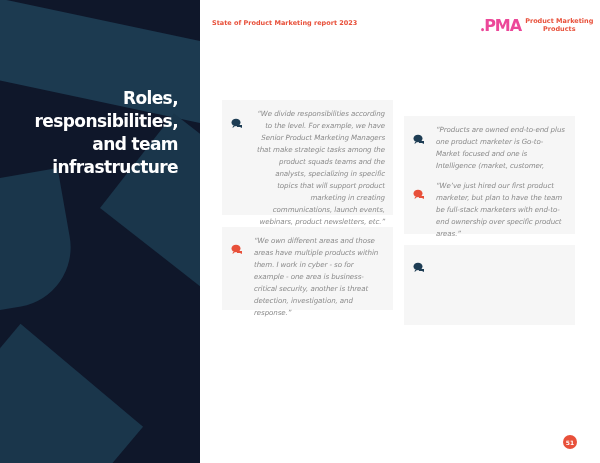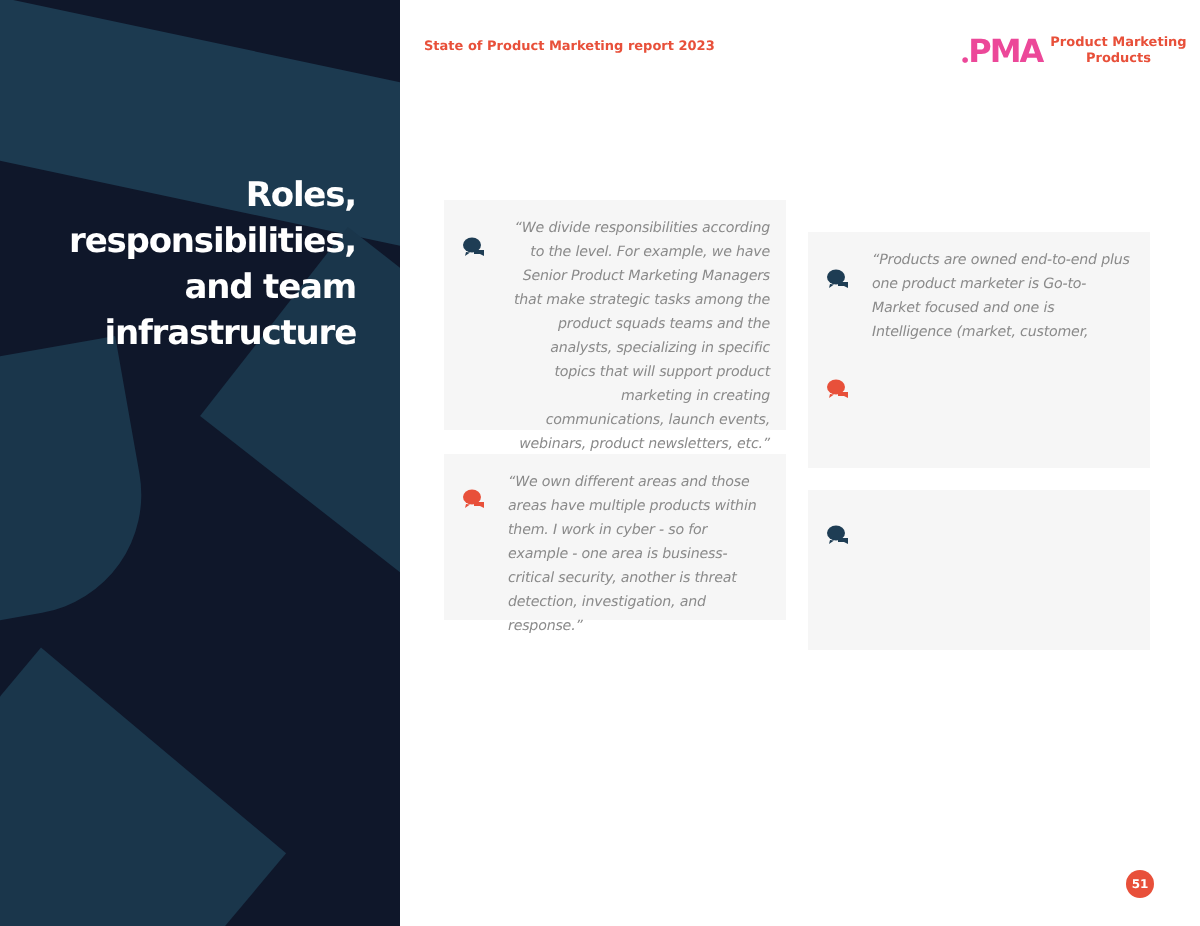--- a/index.html
+++ b/index.html
@@ -100,20 +100,21 @@
   </svg>
   <p class="quote">“Products are owned end-to-end plus one product marketer is Go-to-Market focused and one is Intelligence (market, customer, competitive) focused.”</p>
 </div>
 
 <div class="card" style="left:404px; top:172px; width:171px; height:62px;">
   <svg class="icon" style="top:17px;" viewBox="0 0 12 11">
     <ellipse cx="5" cy="4.5" rx="4.5" ry="3.8" fill="#e8503a"></ellipse>
     <path d="M6 7 L11 7 L11 10 L9 9 L6 9 Z" fill="#e8503a"></path>
     <path d="M2 8 L1.5 10 L4 8.2 Z" fill="#e8503a"></path>
   </svg>
+  <p class="quote">“We’ve just hired our first product marketer, but plan to have the team be full-stack marketers with end-to-end ownership over specific product areas.”</p>
 </div>
 
 <div class="card" style="left:404px; top:245px; width:171px; height:80px;">
   <svg class="icon" style="top:17px;" viewBox="0 0 12 11">
     <ellipse cx="5" cy="4.5" rx="4.5" ry="3.8" fill="#1e3d54"></ellipse>
     <path d="M6 7 L11 7 L11 10 L9 9 L6 9 Z" fill="#1e3d54"></path>
     <path d="M2 8 L1.5 10 L4 8.2 Z" fill="#1e3d54"></path>
   </svg>
 </div>
 

